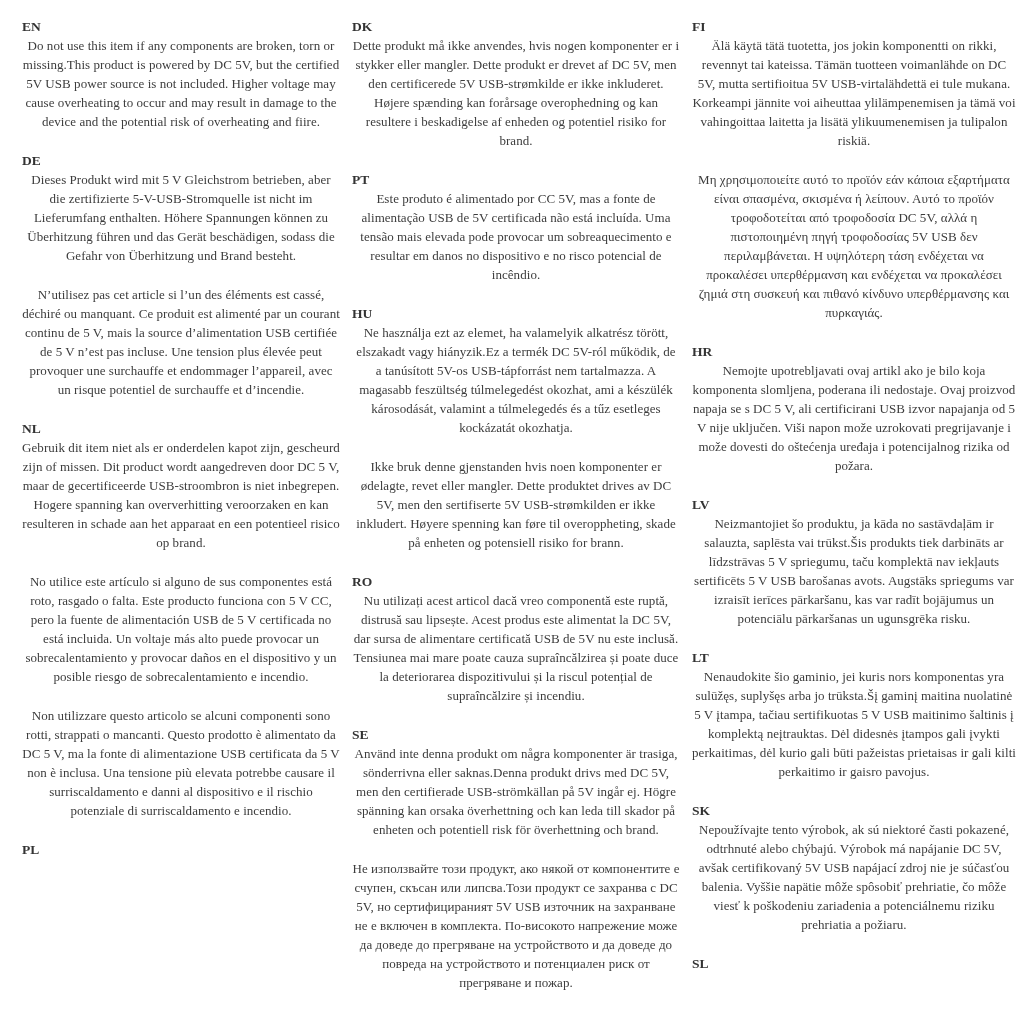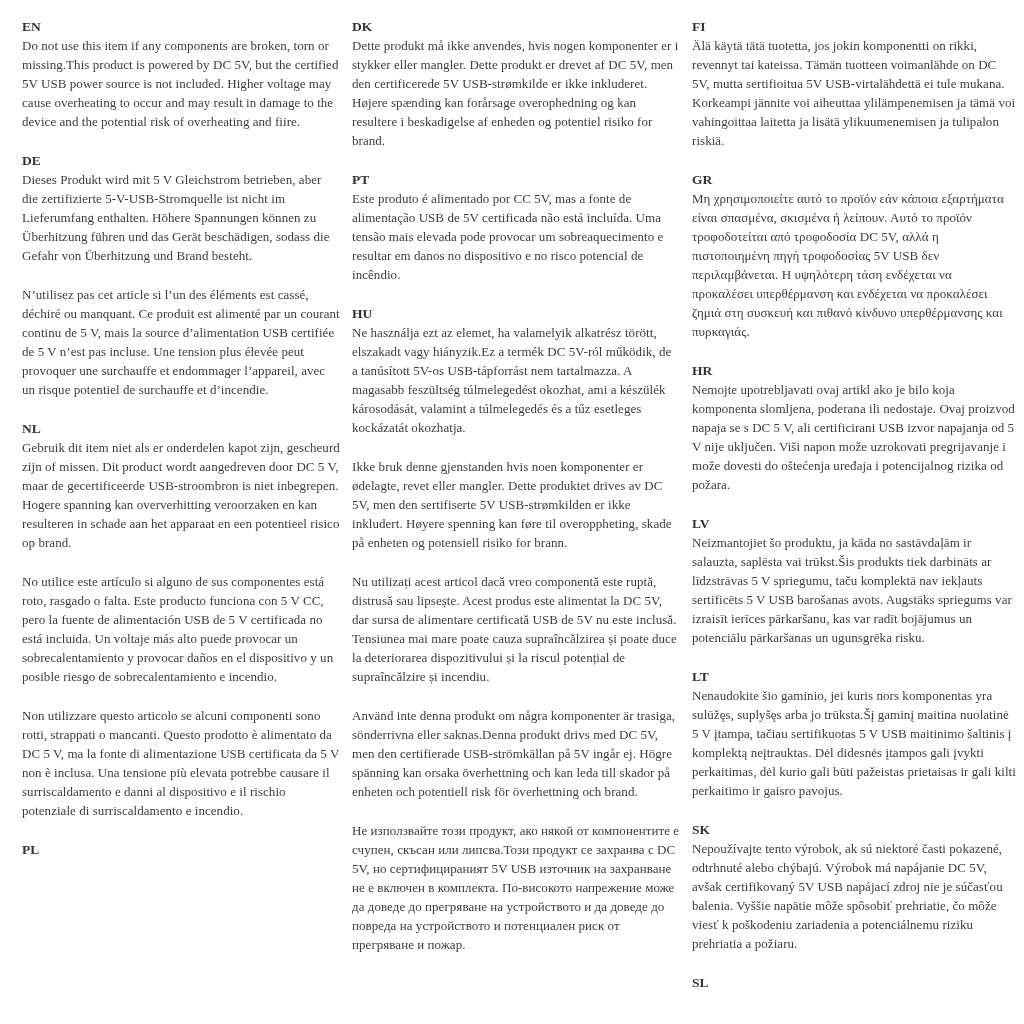--- a/index.html
+++ b/index.html
@@ -36,20 +36,21 @@
     line-height: 19px;
     color: #333333;
     margin: 0;
   }
   .warning-text {
     font-size: 13px;
     line-height: 19px;
     margin: 0;
     color: #3c3c3c;
     letter-spacing: 0.05px;
+    text-align: center;
   }
 </style>
 </head>
 <body>
 
 <div class="doc">
 
   <div class="column">
     <div class="section">
       <p class="lang-code">EN</p>
@@ -89,38 +90,39 @@
       <p class="warning-text">Este produto é alimentado por CC 5V, mas a fonte de alimentação USB de 5V certificada não está incluída. Uma tensão mais elevada pode provocar um sobreaquecimento e resultar em danos no dispositivo e no risco potencial de incêndio.</p>
     </div>
     <div class="section">
       <p class="lang-code">HU</p>
       <p class="warning-text">Ne használja ezt az elemet, ha valamelyik alkatrész törött, elszakadt vagy hiányzik.Ez a termék DC 5V-ról működik, de a tanúsított 5V-os USB-tápforrást nem tartalmazza. A magasabb feszültség túlmelegedést okozhat, ami a készülék károsodását, valamint a túlmelegedés és a tűz esetleges kockázatát okozhatja.</p>
     </div>
     <div class="section">
       <p class="warning-text">Ikke bruk denne gjenstanden hvis noen komponenter er ødelagte, revet eller mangler. Dette produktet drives av DC 5V, men den sertifiserte 5V USB-strømkilden er ikke inkludert. Høyere spenning kan føre til overoppheting, skade på enheten og potensiell risiko for brann.</p>
     </div>
     <div class="section">
+      <p class="lang-code">RO</p>
       <p class="warning-text">Nu utilizați acest articol dacă vreo componentă este ruptă, distrusă sau lipsește. Acest produs este alimentat la DC 5V, dar sursa de alimentare certificată USB de 5V nu este inclusă. Tensiunea mai mare poate cauza supraîncălzirea și poate duce la deteriorarea dispozitivului și la riscul potențial de supraîncălzire și incendiu.</p>
     </div>
     <div class="section">
+      <p class="lang-code">SE</p>
       <p class="warning-text">Använd inte denna produkt om några komponenter är trasiga, sönderrivna eller saknas.Denna produkt drivs med DC 5V, men den certifierade USB-strömkällan på 5V ingår ej. Högre spänning kan orsaka överhettning och kan leda till skador på enheten och potentiell risk för överhettning och brand.</p>
     </div>
     <div class="section">
       <p class="warning-text">Не използвайте този продукт, ако някой от компонентите е счупен, скъсан или липсва.Този продукт се захранва с DC 5V, но сертифицираният 5V USB източник на захранване не е включен в комплекта. По-високото напрежение може да доведе до прегряване на устройството и да доведе до повреда на устройството и потенциален риск от прегряване и пожар.</p>
     </div>
 
   </div>
 
   <div class="column">
     <div class="section">
       <p class="lang-code">FI</p>
       <p class="warning-text">Älä käytä tätä tuotetta, jos jokin komponentti on rikki, revennyt tai kateissa. Tämän tuotteen voimanlähde on DC 5V, mutta sertifioitua 5V USB-virtalähdettä ei tule mukana. Korkeampi jännite voi aiheuttaa ylilämpenemisen ja tämä voi vahingoittaa laitetta ja lisätä ylikuumenemisen ja tulipalon riskiä.</p>
     </div>
     <div class="section">
-      <p class="lang-code">GR</p>
       <p class="warning-text">Μη χρησιμοποιείτε αυτό το προϊόν εάν κάποια εξαρτήματα είναι σπασμένα, σκισμένα ή λείπουν. Αυτό το προϊόν τροφοδοτείται από τροφοδοσία DC 5V, αλλά η πιστοποιημένη πηγή τροφοδοσίας 5V USB δεν περιλαμβάνεται. Η υψηλότερη τάση ενδέχεται να προκαλέσει υπερθέρμανση και ενδέχεται να προκαλέσει ζημιά στη συσκευή και πιθανό κίνδυνο υπερθέρμανσης και πυρκαγιάς.</p>
     </div>
     <div class="section">
       <p class="lang-code">HR</p>
       <p class="warning-text">Nemojte upotrebljavati ovaj artikl ako je bilo koja komponenta slomljena, poderana ili nedostaje. Ovaj proizvod napaja se s DC 5 V, ali certificirani USB izvor napajanja od 5 V nije uključen. Viši napon može uzrokovati pregrijavanje i može dovesti do oštećenja uređaja i potencijalnog rizika od požara.</p>
     </div>
     <div class="section">
       <p class="lang-code">LV</p>
       <p class="warning-text">Neizmantojiet šo produktu, ja kāda no sastāvdaļām ir salauzta, saplēsta vai trūkst.Šis produkts tiek darbināts ar līdzstrāvas 5 V spriegumu, taču komplektā nav iekļauts sertificēts 5 V USB barošanas avots. Augstāks spriegums var izraisīt ierīces pārkaršanu, kas var radīt bojājumus un potenciālu pārkaršanas un ugunsgrēka risku.</p>
     </div>

